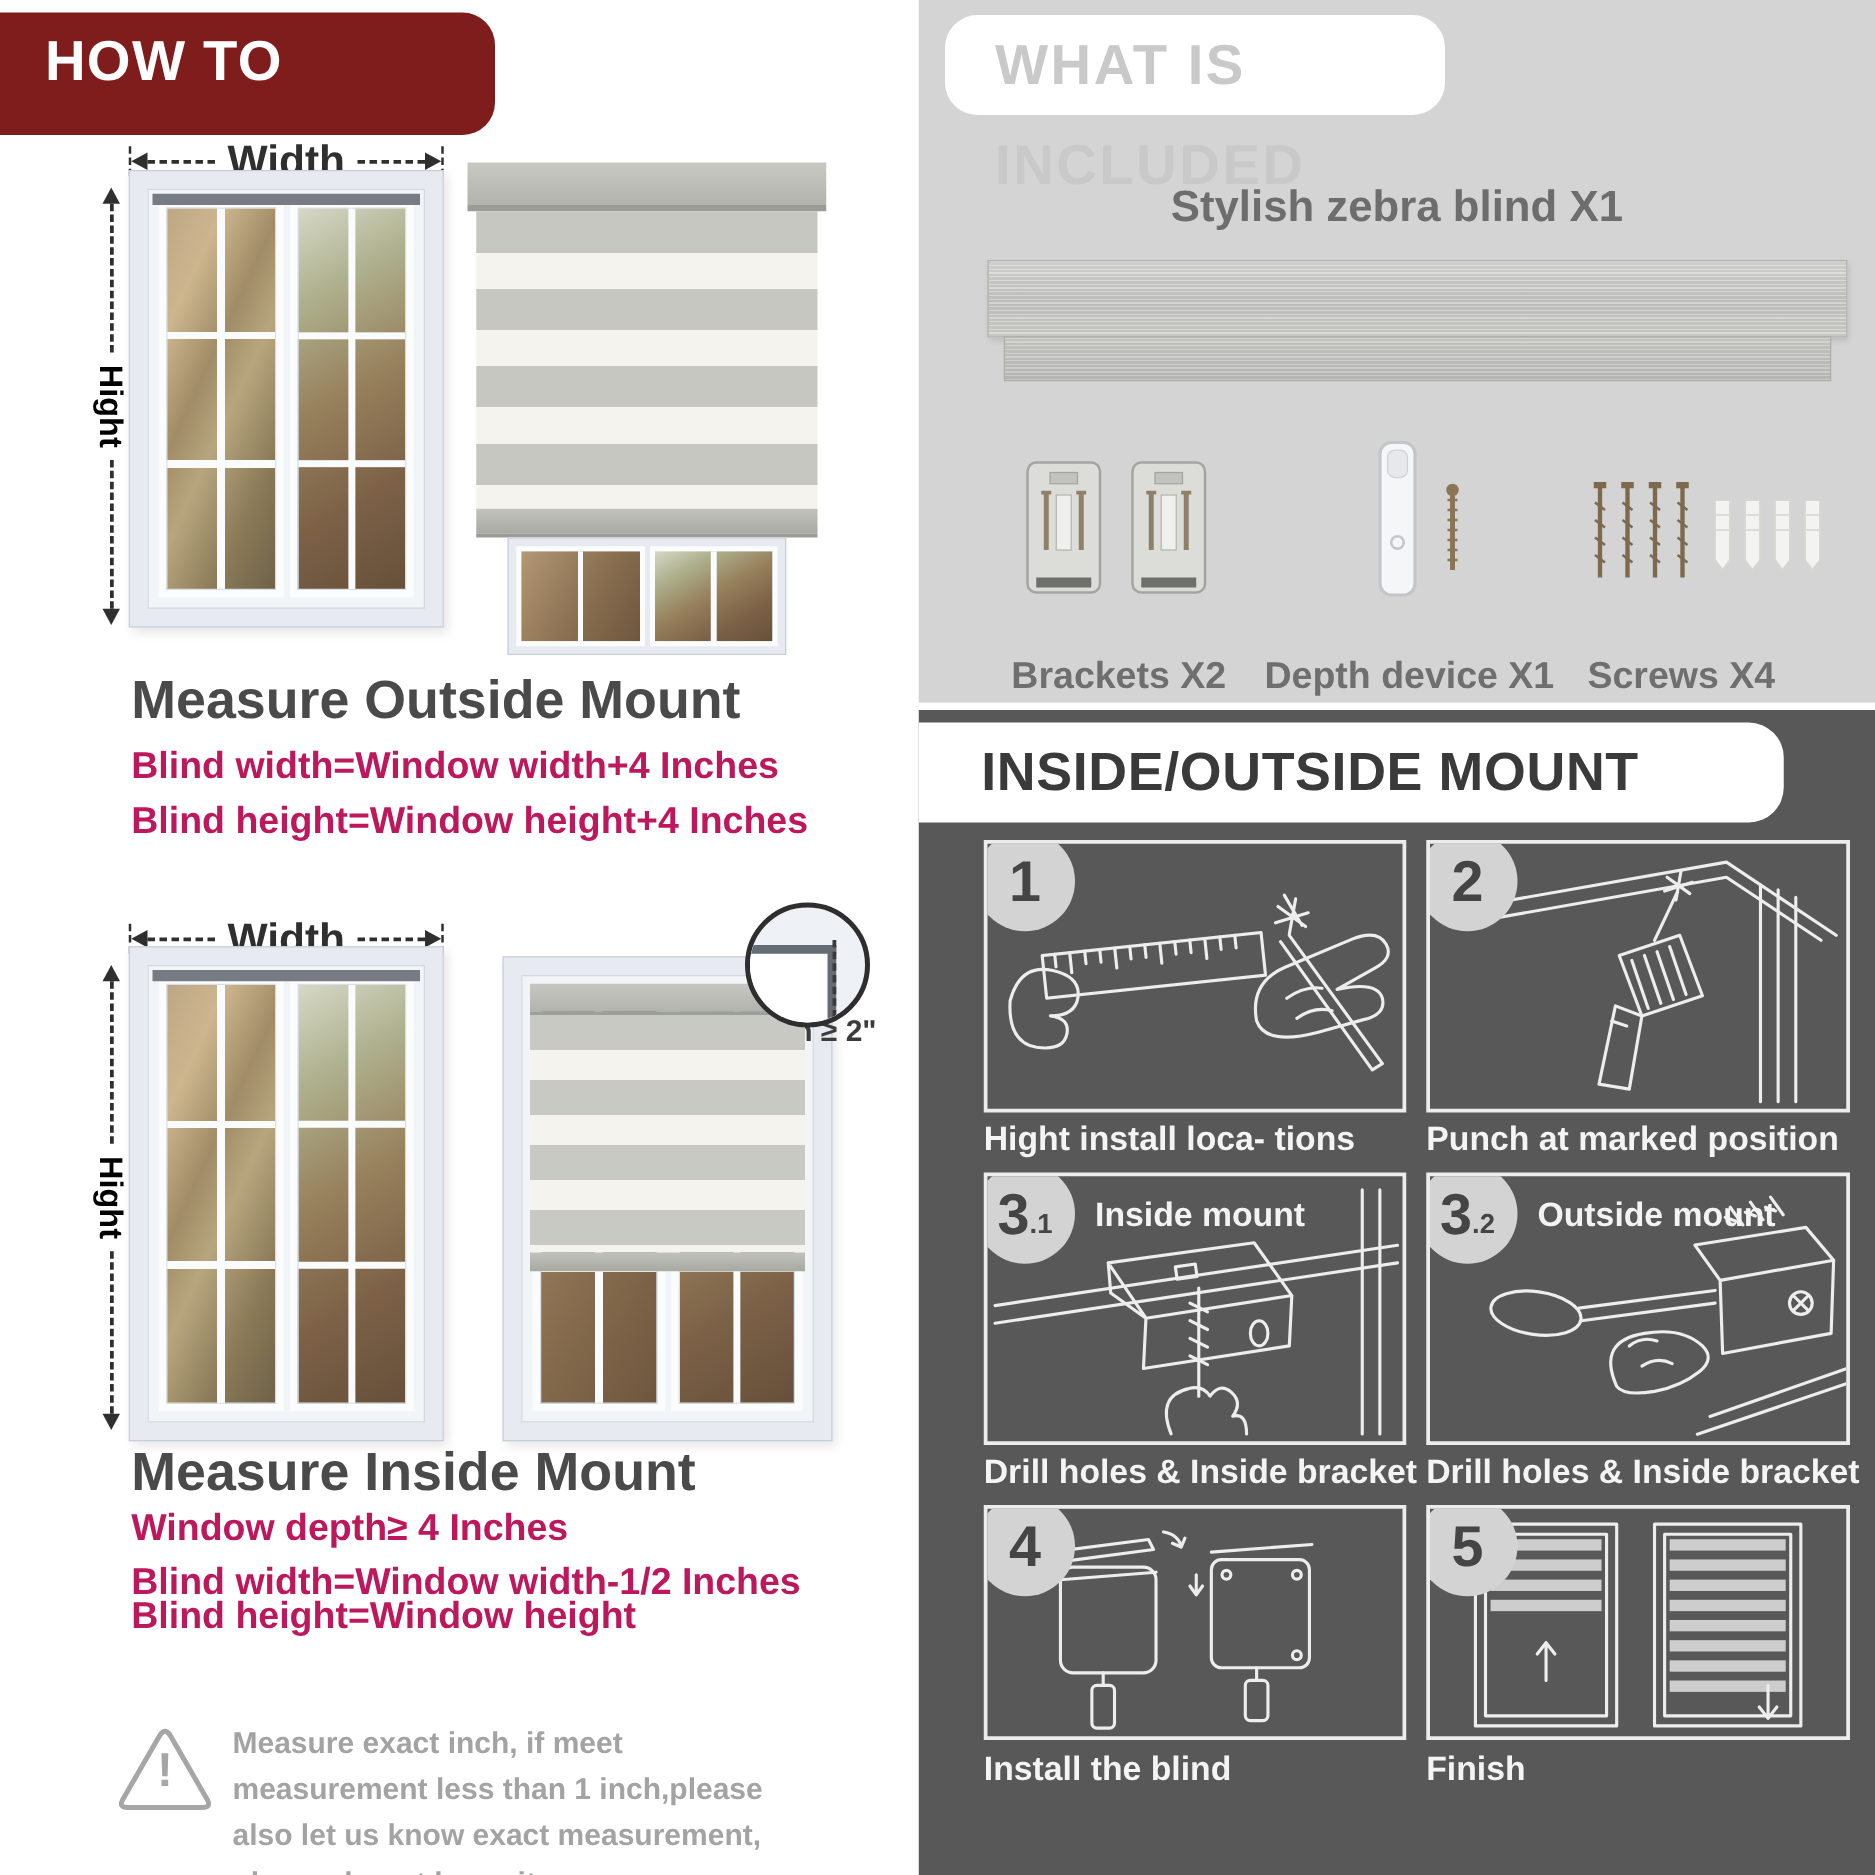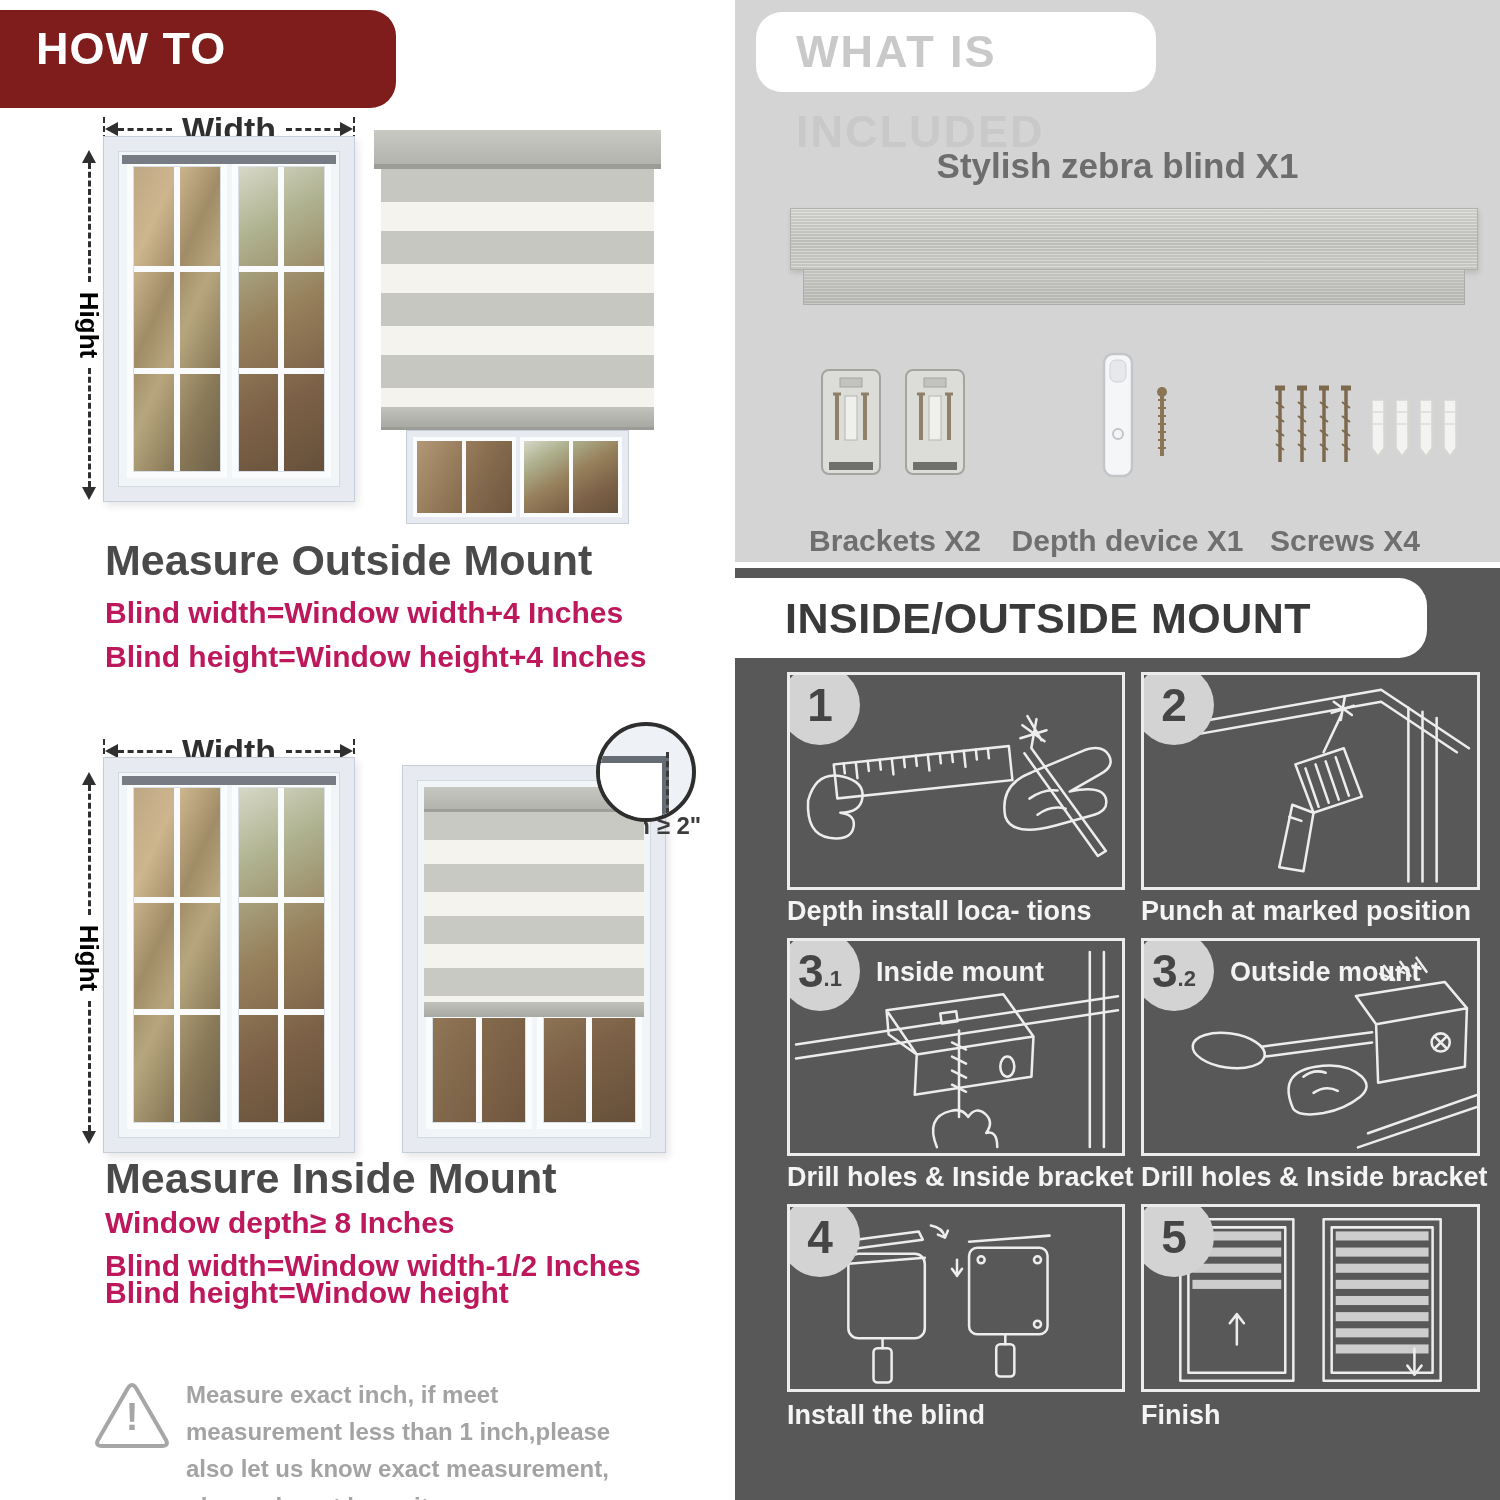--- a/index.html
+++ b/index.html
@@ -195,21 +195,21 @@
   </div>
 </div>
 
 <div class="abs depth-circle" style="left:596px;top:722px;">
   <div class="dc-wall"></div>
   <div class="dc-dash"></div>
 </div>
 <div class="abs depth-label" style="left:582px;top:812px;width:150px;">Depth ≥ 2"</div>
 
 <div class="abs h-measure" style="left:105px;top:1154px;">Measure Inside Mount</div>
-<div class="abs f-line" style="left:105px;top:1206px;">Window depth≥ 8 Inches</div>
+<div class="abs f-line" style="left:105px;top:1206px;">Window depth≥ 4 Inches</div>
 <div class="abs f-line" style="left:105px;top:1249px;">Blind width=Window width-1/2 Inches</div>
 <div class="abs f-line" style="left:105px;top:1276px;">Blind height=Window height</div>
 
 <div class="abs" style="left:92px;top:1380px;width:80px;height:72px;">
   <svg viewBox="0 0 80 72" width="80" height="72">
     <path d="M36 8 Q40 2 44 8 L74 60 Q77 66 70 66 L10 66 Q3 66 6 60 Z" fill="none" stroke="#a6a6a6" stroke-width="4" stroke-linejoin="round"></path>
   </svg>
   <span class="warn-ex">!</span>
 </div>
 <div class="abs warn-text">Measure exact inch, if meet measurement less than 1 inch,please also let us know exact measurement, please do not leave it</div>
@@ -289,21 +289,21 @@
       <path d="M18 122 q8 -30 34 -24 q22 5 20 21 q-2 15 -22 15 q16 2 13 15 q-3 13 -24 10 q-23 -4 -21 -37 Z"></path>
       <path d="M214 138 q-6 -32 26 -44 l50 -21 q20 -8 27 4 q6 11 -9 19 l-30 17 q32 -7 36 7 q3 13 -15 17 l-36 10 q-42 11 -49 -9 Z"></path>
       <path d="M238 120 q14 -10 28 -8 M246 136 q14 -10 28 -6"></path>
     </g>
   </svg>
   <div class="s-badge">
     <span class="n">1</span>
       <span class="s"></span>
   </div>
 </div>
-<div class="abs scap" style="left:787px;top:896px;">Depth install loca- tions</div>
+<div class="abs scap" style="left:787px;top:896px;">Hight install loca- tions</div>
 
 <div class="abs sbox" style="left:1141px;top:672px;width:333px;height:212px;">
   <svg viewBox="0 0 330 205">
     <g class="lineart">
       <path d="M8 52 L235 12 L322 70 M20 62 L235 24 L310 74"></path>
       <path d="M262 30 L262 202 M276 34 L276 202 M290 40 L290 202"></path>
       <path d="M178 74 L196 36"></path>
       <path d="M188 24 l18 13 M199 19 l-4 23 M208 28 l-22 7"></path>
       <path d="M150 86 L198 70 L216 118 L168 134 Z"></path>
       <path d="M160 90 l13 38 M170 86 l13 38 M180 83 l13 38 M190 79 l13 38"></path>

